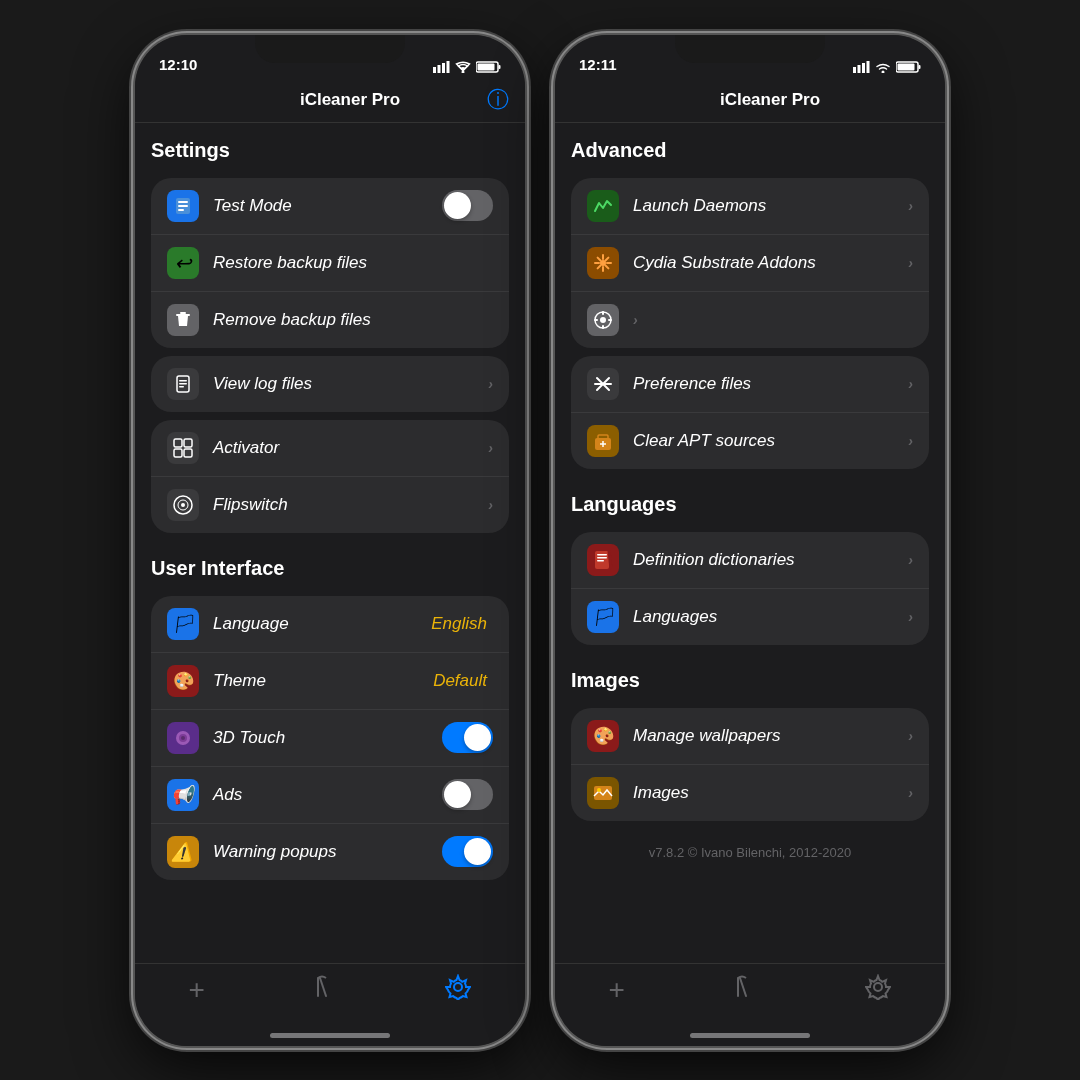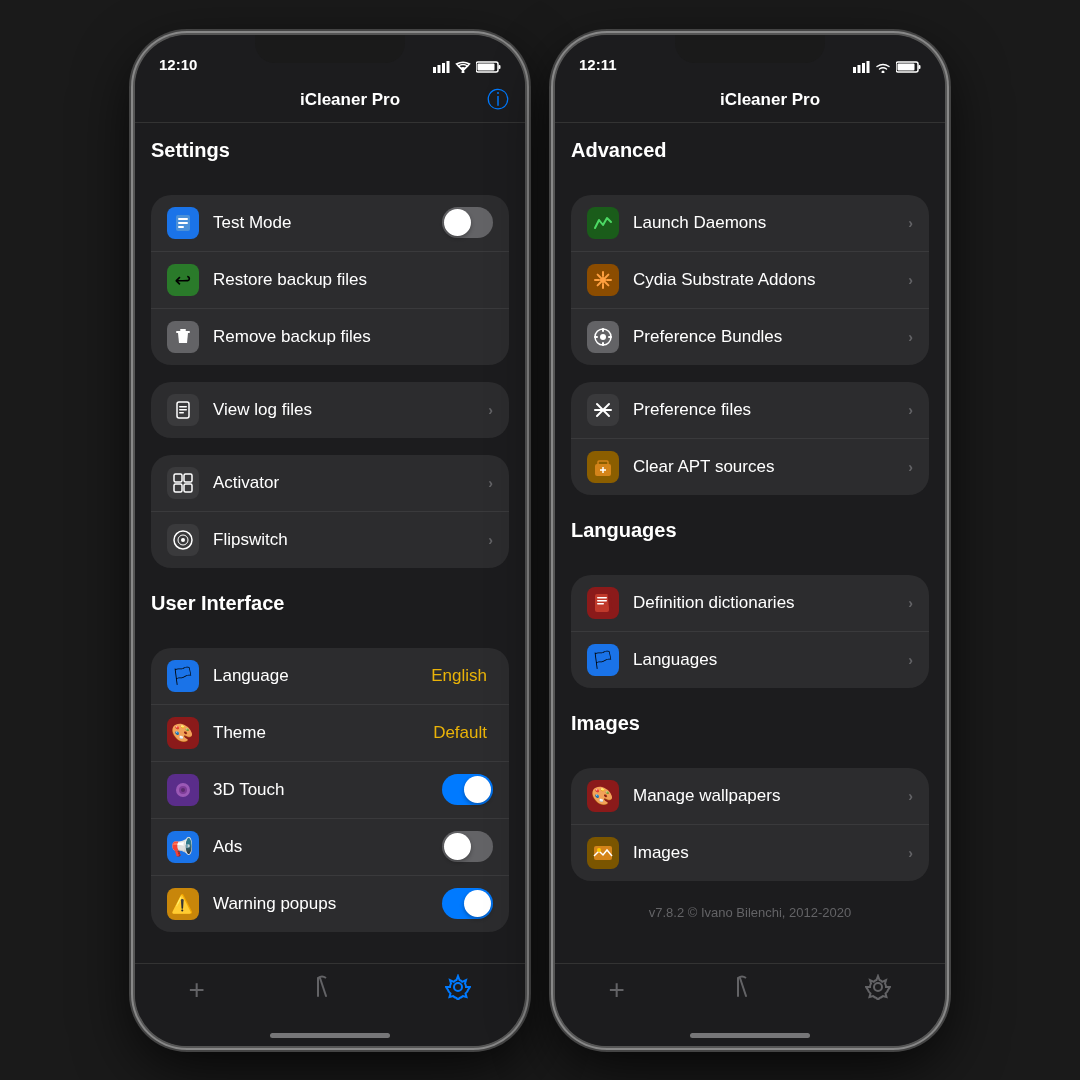--- a/index.html
+++ b/index.html
@@ -99,22 +99,23 @@
     .content {
       flex: 1;
       overflow: hidden;
       background: #1c1c1e;
     }
 
     
     .list-group {
       background: #2c2c2e;
       border-radius: 20px;
-      margin: 17px 16px 8px;
+      margin: 0 16px 8px;
       overflow: hidden;
+      font-style: italic;
     }
 
     .list-item {
       display: flex;
       align-items: center;
       padding: 12px 16px;
       border-bottom: 1px solid #3a3a3c;
       min-height: 50px;
       cursor: pointer;
     }
@@ -477,21 +478,20 @@
         <div class="list-icon icon-gray">
           <svg width="22" height="22" viewBox="0 0 22 22" fill="none">
               <circle cx="11" cy="11" r="8" stroke="white" stroke-width="1.5"></circle>
               <circle cx="11" cy="11" r="3" fill="white"></circle>
               <line x1="11" y1="3" x2="11" y2="5" stroke="white" stroke-width="2" stroke-linecap="round"></line>
               <line x1="11" y1="17" x2="11" y2="19" stroke="white" stroke-width="2" stroke-linecap="round"></line>
               <line x1="3" y1="11" x2="5" y2="11" stroke="white" stroke-width="2" stroke-linecap="round"></line>
               <line x1="17" y1="11" x2="19" y2="11" stroke="white" stroke-width="2" stroke-linecap="round"></line>
             </svg>
         </div>
-        <span class="list-label">Preference Bundles</span>
         <span class="chevron">›</span>
       </div>
     </div>
 
     <div class="list-group">
       <div class="list-item">
         <div class="list-icon icon-dark">
           <svg width="22" height="22" viewBox="0 0 22 22" fill="white">
               <line x1="5" y1="5" x2="17" y2="17" stroke="white" stroke-width="2" stroke-linecap="round"></line>
               <line x1="17" y1="5" x2="5" y2="17" stroke="white" stroke-width="2" stroke-linecap="round"></line>

